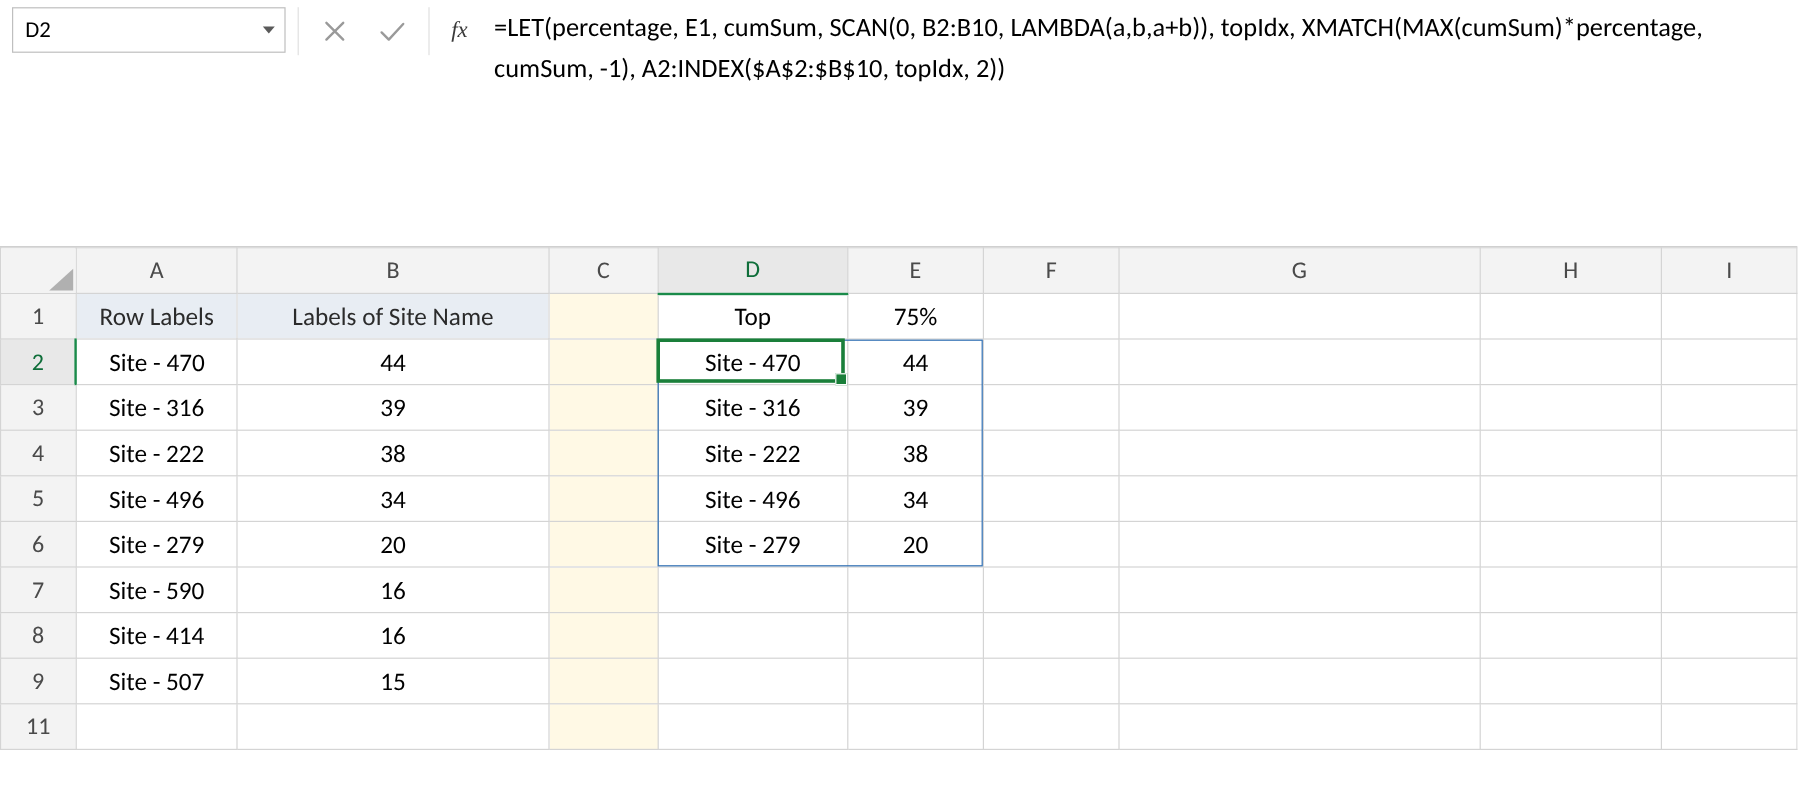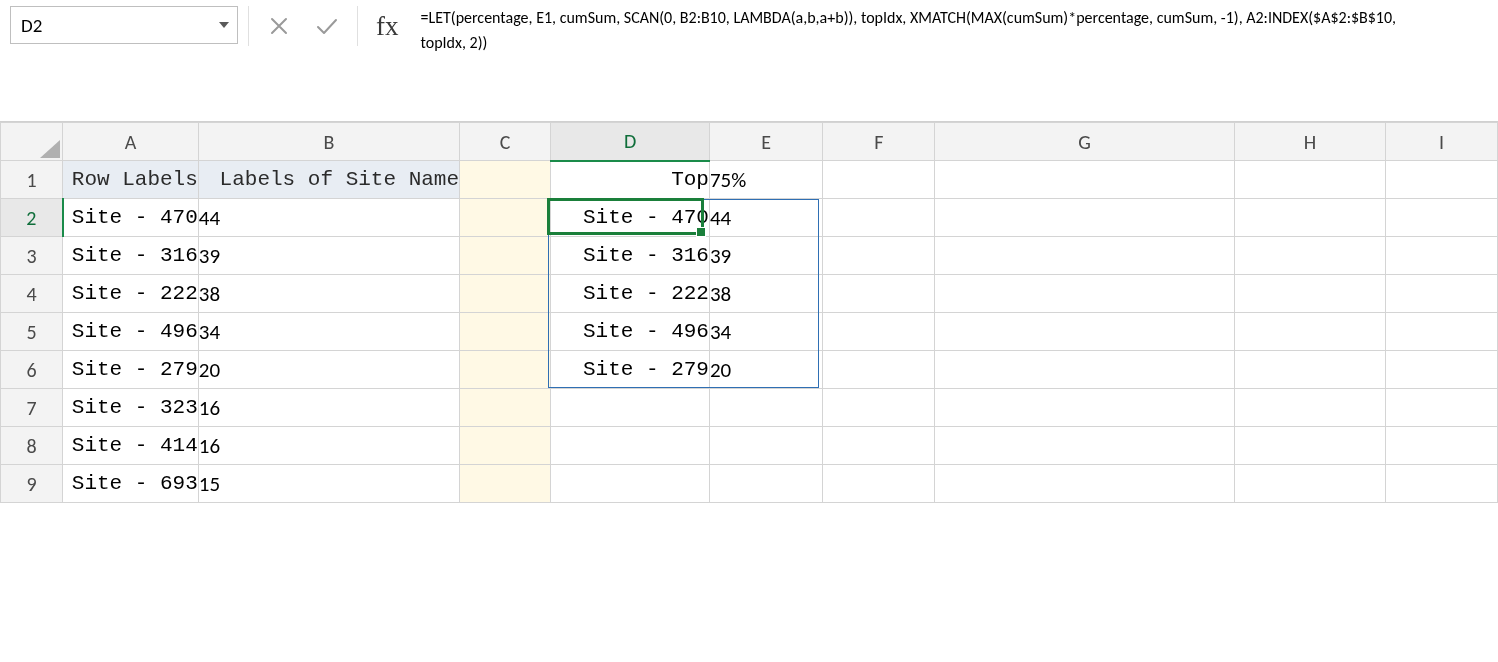--- a/index.html
+++ b/index.html
@@ -10,21 +10,21 @@
       background: #fff;
       overflow: hidden;
     }
 
     
     .formula-row {
       display: flex;
       align-items: flex-start;
       border-bottom: 1px solid #d0d0d0;
       background: #fff;
-      height: 122px;
+      height: 206px;
     }
     .name-box {
       width: 228px;
       height: 38px;
       border: 1px solid #bfbfbf;
       display: flex;
       align-items: center;
       justify-content: space-between;
       padding: 0 8px 0 10px;
       margin: 6px 6px 0 10px;
@@ -48,31 +48,32 @@
       width: 44px;
       height: 38px;
       display: flex;
       align-items: center;
       justify-content: center;
       color: #7f7f7f;
       font-size: 24px;
     }
     .fx-label {
       font-family: 'Cambria Math', 'Times New Roman', serif;
-      font-size: 27px;
+      font-style: italic;
+      font-size: 19px;
       color: #3a3a3a;
       padding: 0 10px;
     }
     .fx-sep {
       width: 1px; height: 40px; background: #e0e0e0; margin: 0 4px;
     }
 
     .formula-input {
       flex: 1;
-      font-size: 16px;
+      font-size: 22px;
       line-height: 1.55;
       padding: 6px 12px 6px 6px;
       white-space: normal;
       max-width: 1040px;
     }
 
     
     .grid-wrap {
       position: relative;
       user-select: none;
@@ -133,22 +134,22 @@
       border-color: transparent transparent #b0b0b0 transparent;
     }
 
     td {
       font-size: 21px;
       padding: 0 6px;
       background: #fff;
       overflow: hidden;
       white-space: nowrap;
     }
-    td.num { text-align: left; }
-    td.txt { text-align: right; font-family: Liberation Mono, monospace; }
+    td.num { text-align: center; }
+    td.txt { text-align: center; }
 
     
     .col-c { background: #fff9e5; }
 
     
     .pivot-hdr {
       background: #e8edf3;
       font-weight: 600;
       color: #2b2b2b;
     }
@@ -312,21 +313,21 @@
         <td class="col-c"></td>
         <td class="txt">Site - 279</td>
         <td class="num">20</td>
         <td></td>
         <td></td>
         <td></td>
         <td></td>
       </tr>
       <tr>
         <th class="rowhdr">7</th>
-        <td class="txt">Site - 323</td>
+        <td class="txt">Site - 590</td>
         <td class="num">16</td>
         <td class="col-c"></td>
         <td></td>
         <td></td>
         <td></td>
         <td></td>
         <td></td>
         <td></td>
       </tr>
       <tr>
@@ -336,22 +337,34 @@
         <td class="col-c"></td>
         <td></td>
         <td></td>
         <td></td>
         <td></td>
         <td></td>
         <td></td>
       </tr>
       <tr>
         <th class="rowhdr">9</th>
-        <td class="txt">Site - 693</td>
+        <td class="txt">Site - 507</td>
         <td class="num">15</td>
+        <td class="col-c"></td>
+        <td></td>
+        <td></td>
+        <td></td>
+        <td></td>
+        <td></td>
+        <td></td>
+      </tr>
+      <tr>
+        <th class="rowhdr">11</th>
+        <td></td>
+        <td></td>
         <td class="col-c"></td>
         <td></td>
         <td></td>
         <td></td>
         <td></td>
         <td></td>
         <td></td>
       </tr>
     </tbody>
   </table>

